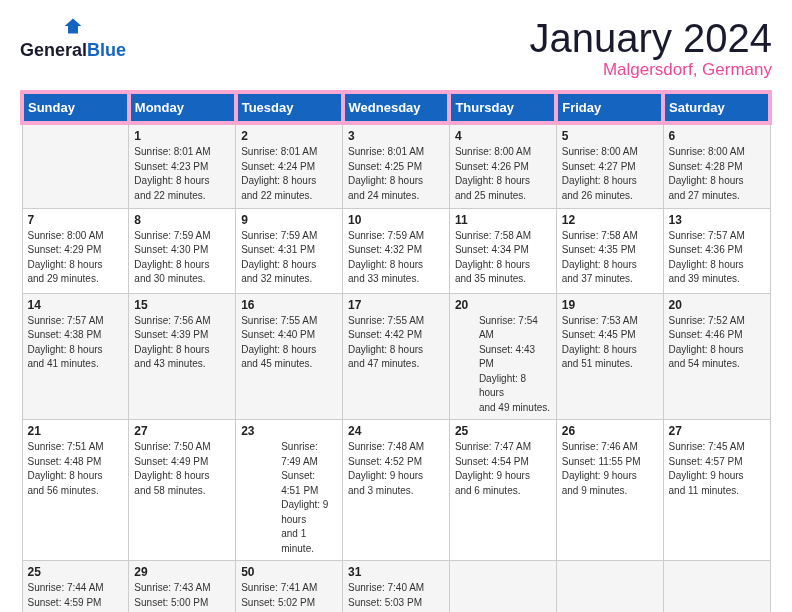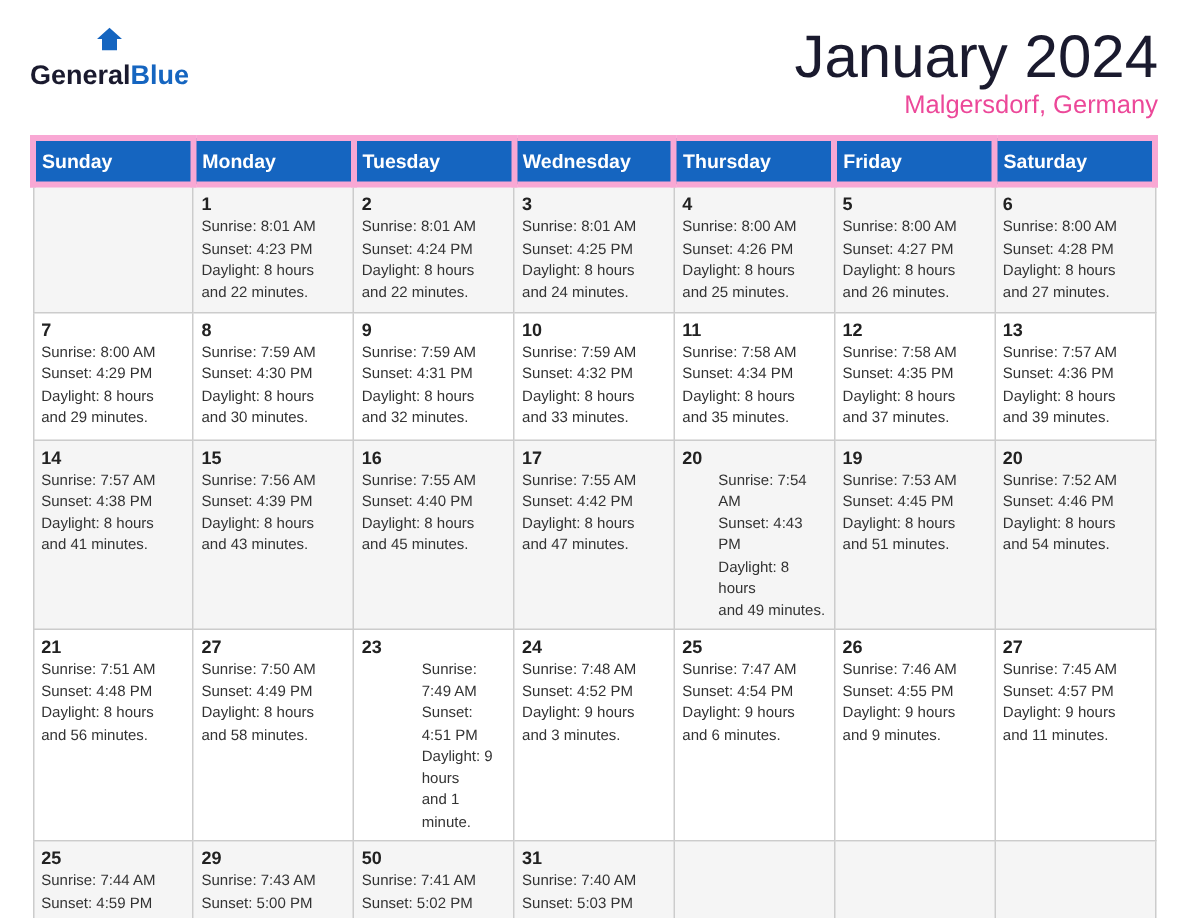--- a/index.html
+++ b/index.html
@@ -299,21 +299,21 @@
         <td>
           <span class="day-number">25</span>
           <div class="day-info" style="white-space: pre-line;">Sunrise: 7:47 AM
 Sunset: 4:54 PM
 Daylight: 9 hours
 and 6 minutes.</div>
         </td>
         <td>
           <span class="day-number">26</span>
           <div class="day-info" style="white-space: pre-line;">Sunrise: 7:46 AM
-Sunset: 4:55 PM
+Sunset: 11:55 PM
 Daylight: 9 hours
 and 9 minutes.</div>
         </td>
         <td>
           <span class="day-number">27</span>
           <div class="day-info" style="white-space: pre-line;">Sunrise: 7:45 AM
 Sunset: 4:57 PM
 Daylight: 9 hours
 and 11 minutes.</div>
         </td>

